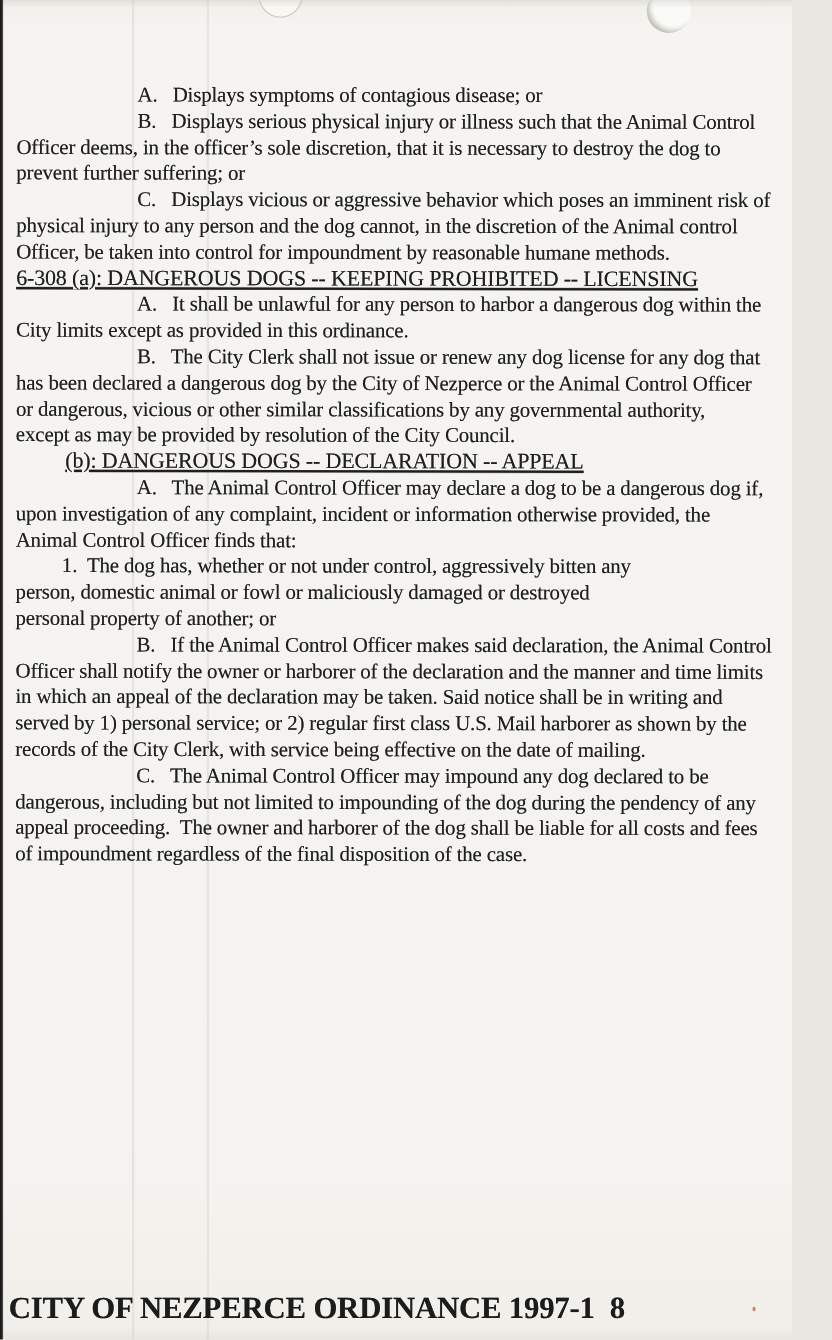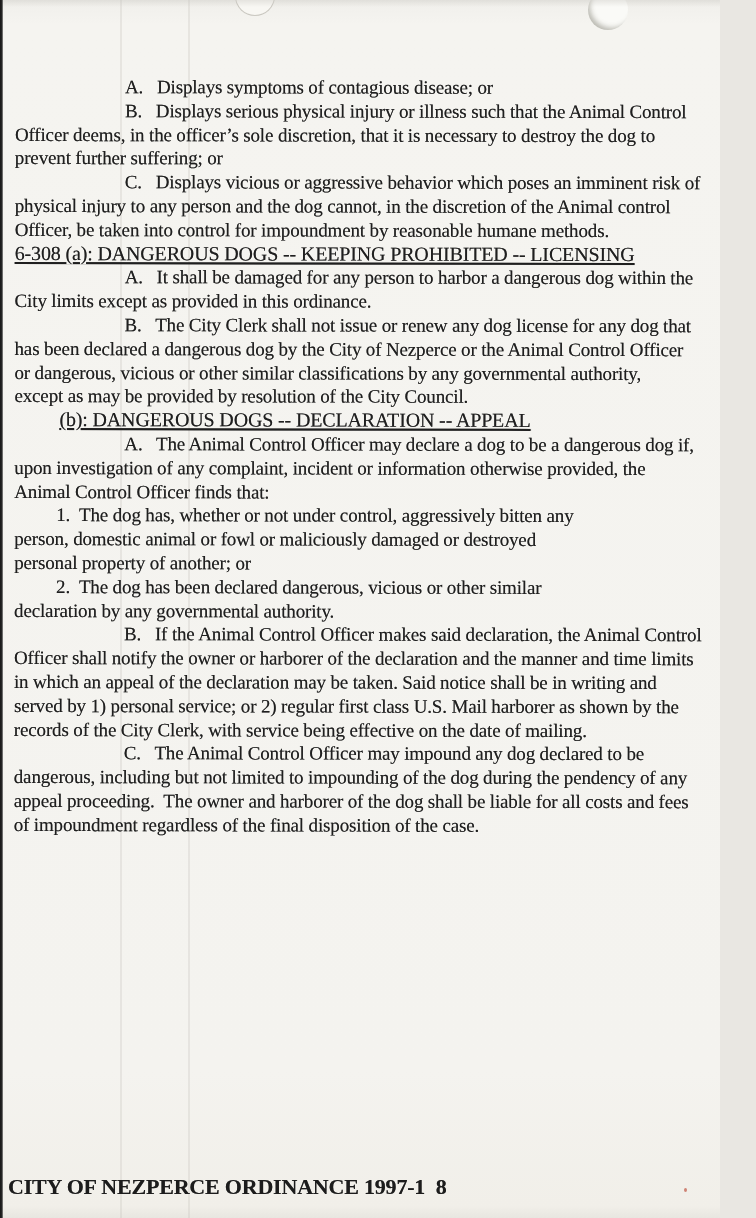--- a/index.html
+++ b/index.html
@@ -96,21 +96,21 @@
   .mt-b6  { margin-top: 24px; }
   .mt-b7  { margin-top: 21px; }
   .mt-b8  { margin-top: 24px; }
   .mt-b9  { margin-top: 24px; }
   .mt-b10 { margin-top: 21px; }
   .mt-b11 { margin-top: 20px; }
   .footer {
     position: absolute;
     left: 8px; top: 1174px;
     margin: 0;
-    font-size: 22px;
+    font-size: 28px;
     font-weight: bold;
     letter-spacing: -0.2px;
     white-space: pre;
     color: #1c1c1c;
     text-shadow: 0 0 0.6px rgba(35,35,35,0.6);
     z-index: 2;
   }
 </style>
 </head>
 <body>
@@ -127,35 +127,33 @@
 
   <div class="content">
     <p class="para">A.   Displays symptoms of contagious disease; or</p>
     <p class="para mt-b1">B.   Displays serious physical injury or illness such that the Animal Control
 Officer deems, in the officer’s sole discretion, that it is necessary to destroy the dog to
 prevent further suffering; or</p>
     <p class="para mt-b2">C.   Displays vicious or aggressive behavior which poses an imminent risk of
 physical injury to any person and the dog cannot, in the discretion of the Animal control
 Officer, be taken into control for impoundment by reasonable humane methods.</p>
     <p class="heading mt-b3">6-308 (a): DANGEROUS DOGS -- KEEPING PROHIBITED -- LICENSING</p>
-    <p class="para mt-b4">A.   It shall be damaged for any person to harbor a dangerous dog within the
+    <p class="para mt-b4">A.   It shall be unlawful for any person to harbor a dangerous dog within the
 City limits except as provided in this ordinance.</p>
     <p class="para mt-b5">B.   The City Clerk shall not issue or renew any dog license for any dog that
 has been declared a dangerous dog by the City of Nezperce or the Animal Control Officer
 or dangerous, vicious or other similar classifications by any governmental authority,
 except as may be provided by resolution of the City Council.</p>
     <p class="heading heading-indent mt-b6">(b): DANGEROUS DOGS -- DECLARATION -- APPEAL</p>
     <p class="para mt-b7">A.   The Animal Control Officer may declare a dog to be a dangerous dog if,
 upon investigation of any complaint, incident or information otherwise provided, the
 Animal Control Officer finds that:</p>
     <p class="item mt-b8">1.  The dog has, whether or not under control, aggressively bitten any
 person, domestic animal or fowl or maliciously damaged or destroyed
 personal property of another; or</p>
-    <p class="item mt-b9">2.  The dog has been declared dangerous, vicious or other similar
-declaration by any governmental authority.</p>
     <p class="para mt-b10">B.   If the Animal Control Officer makes said declaration, the Animal Control
 Officer shall notify the owner or harborer of the declaration and the manner and time limits
 in which an appeal of the declaration may be taken. Said notice shall be in writing and
 served by 1) personal service; or 2) regular first class U.S. Mail harborer as shown by the
 records of the City Clerk, with service being effective on the date of mailing.</p>
     <p class="para mt-b11">C.   The Animal Control Officer may impound any dog declared to be
 dangerous, including but not limited to impounding of the dog during the pendency of any
 appeal proceeding.  The owner and harborer of the dog shall be liable for all costs and fees
 of impoundment regardless of the final disposition of the case.</p>
   </div>

